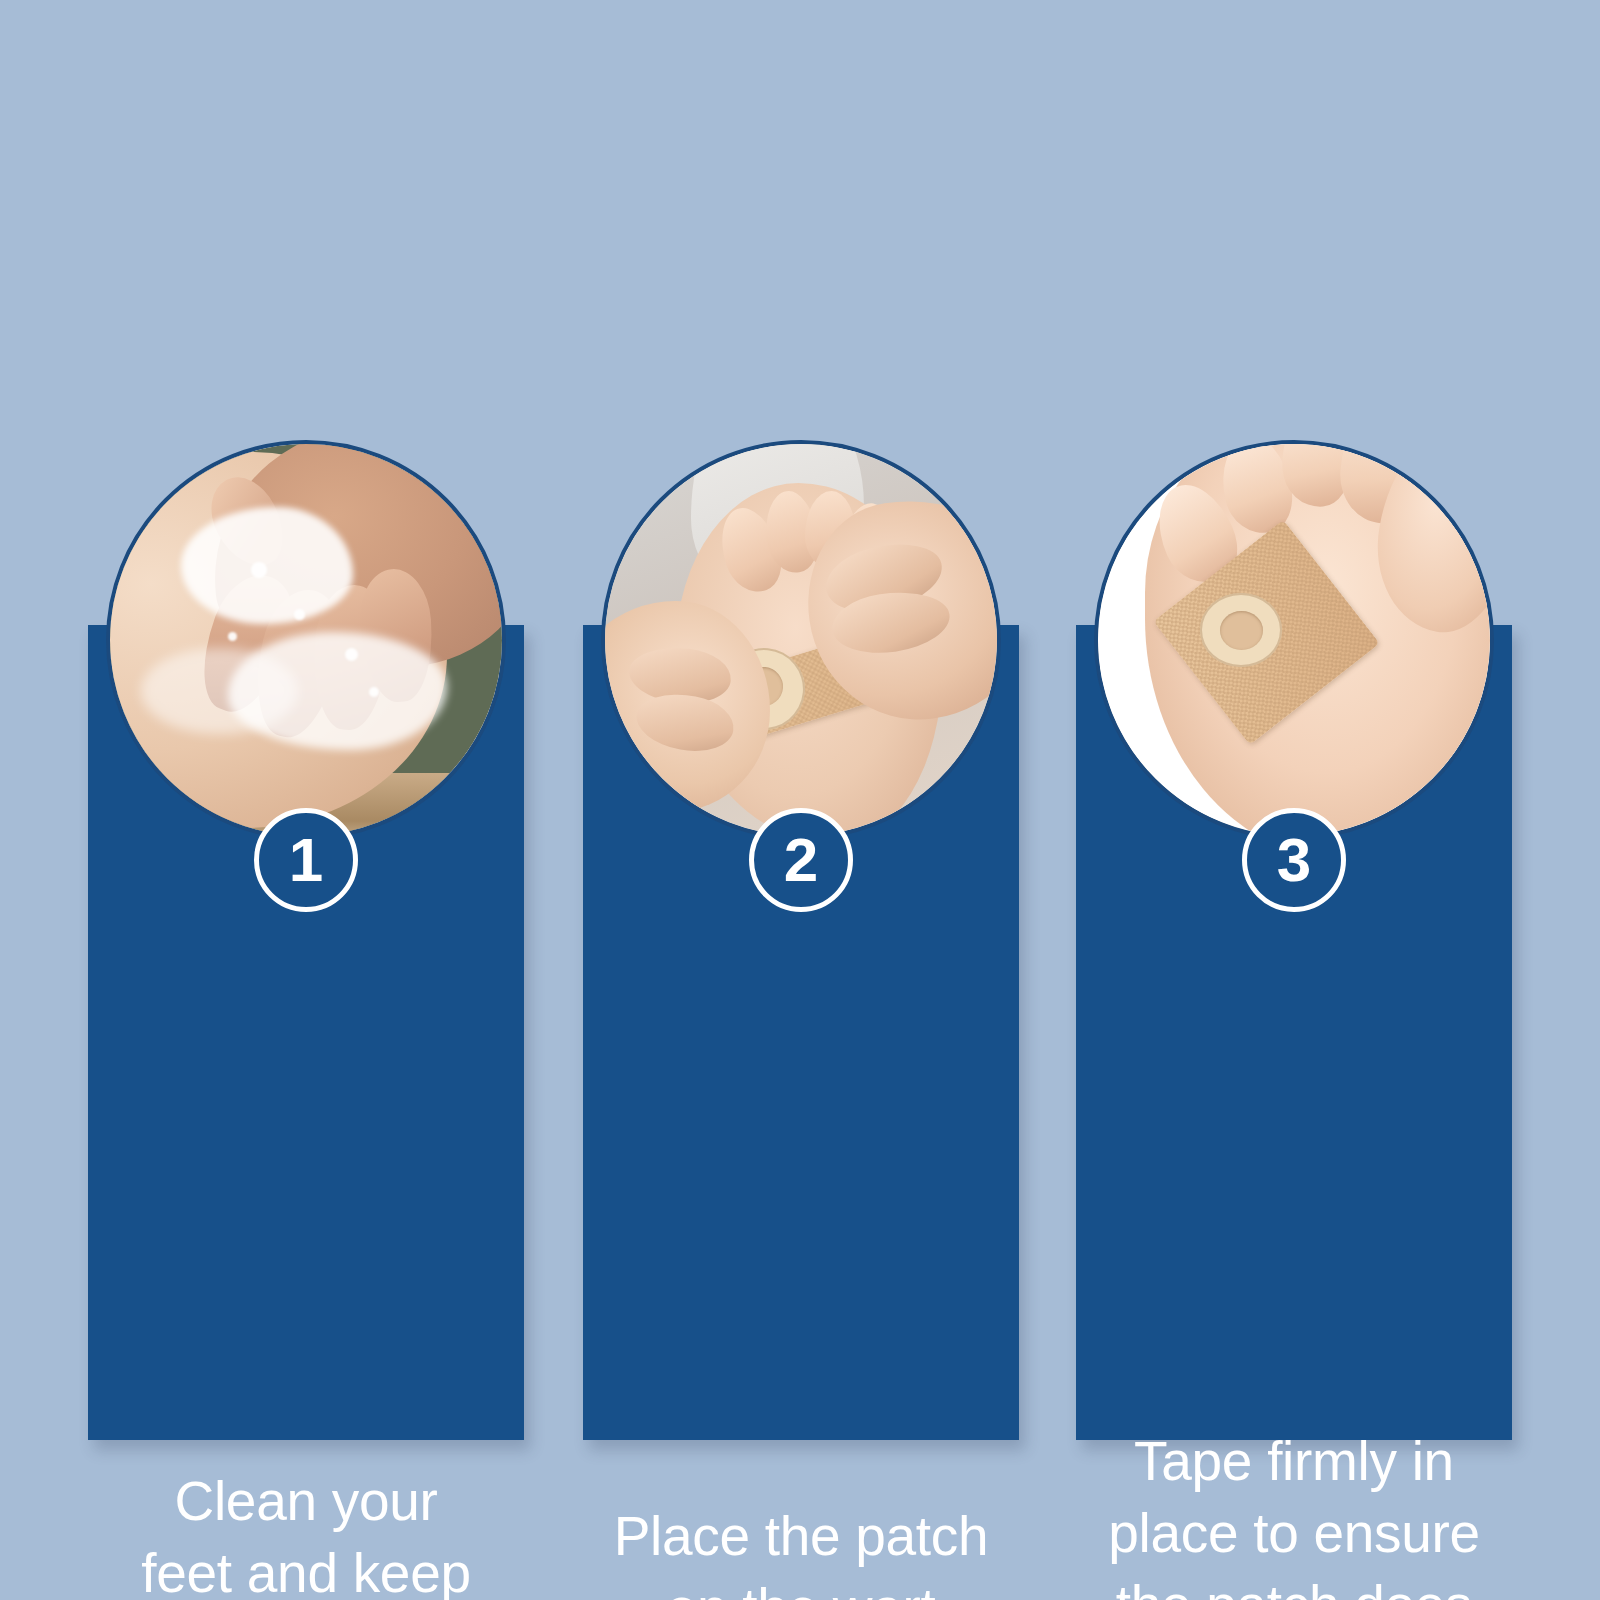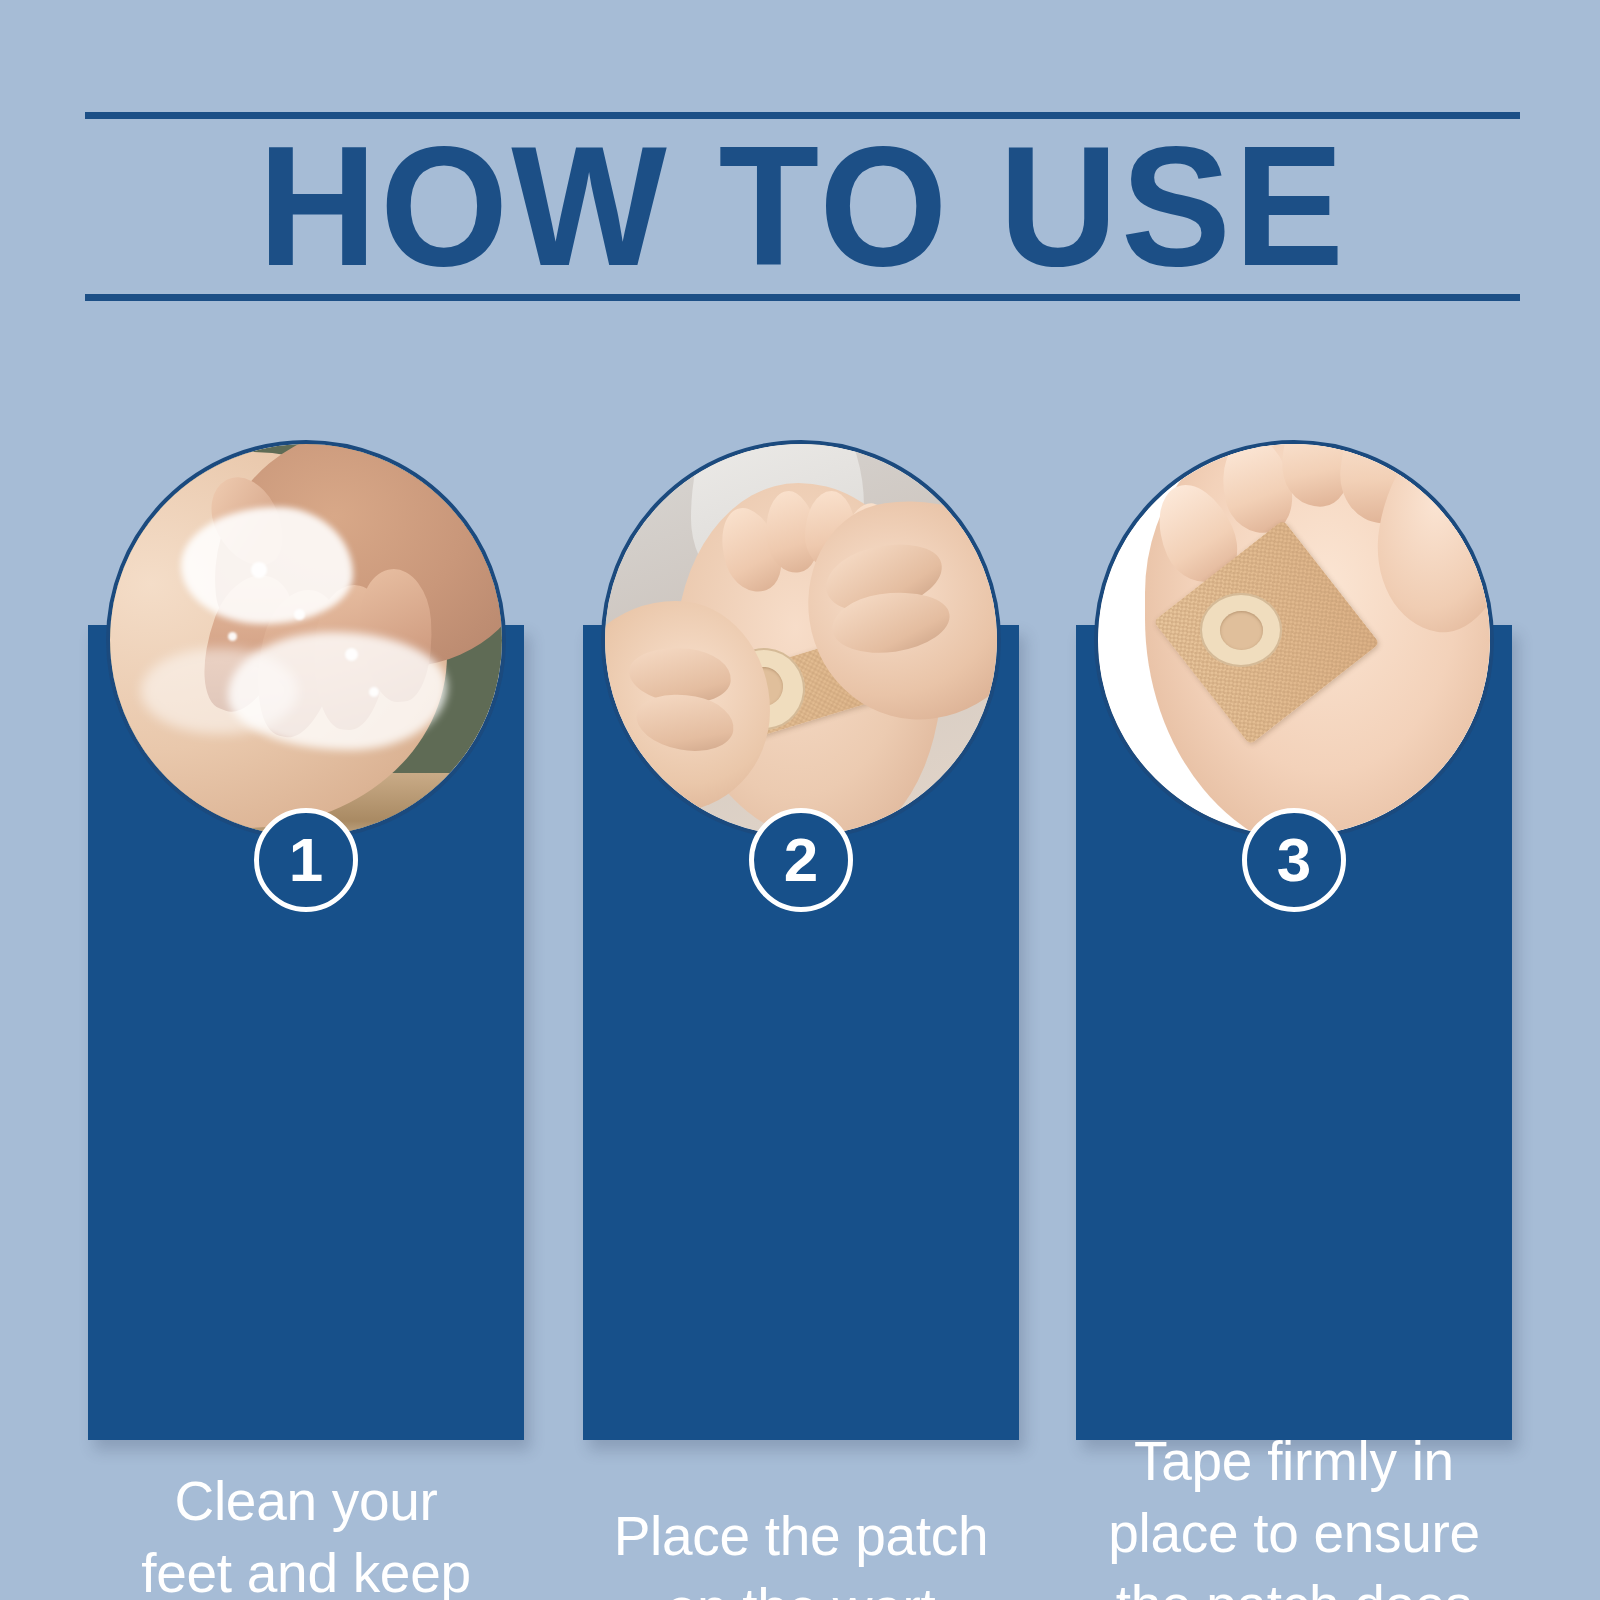--- a/index.html
+++ b/index.html
@@ -354,25 +354,20 @@
   }
   .card-1 .caption { top: 1025px; }
   .card-2 .caption { top: 1060px; }
   .card-3 .caption { top: 985px; }
 </style>
 </head>
 <body>
 
 <div id="page-root">
 
-  <div class="header">
-    <div class="rule top"></div>
-    <div class="page-title">HOW TO USE</div>
-    <div class="rule bottom"></div>
-  </div>
 
   <div class="cards">
 
     <div class="card card-1">
       <div class="card-panel"></div>
 
       <div class="card-photo">
         <div class="photo-inner">
           <div class="scene1-bg"></div>
           <div class="scene1-floor"></div>

